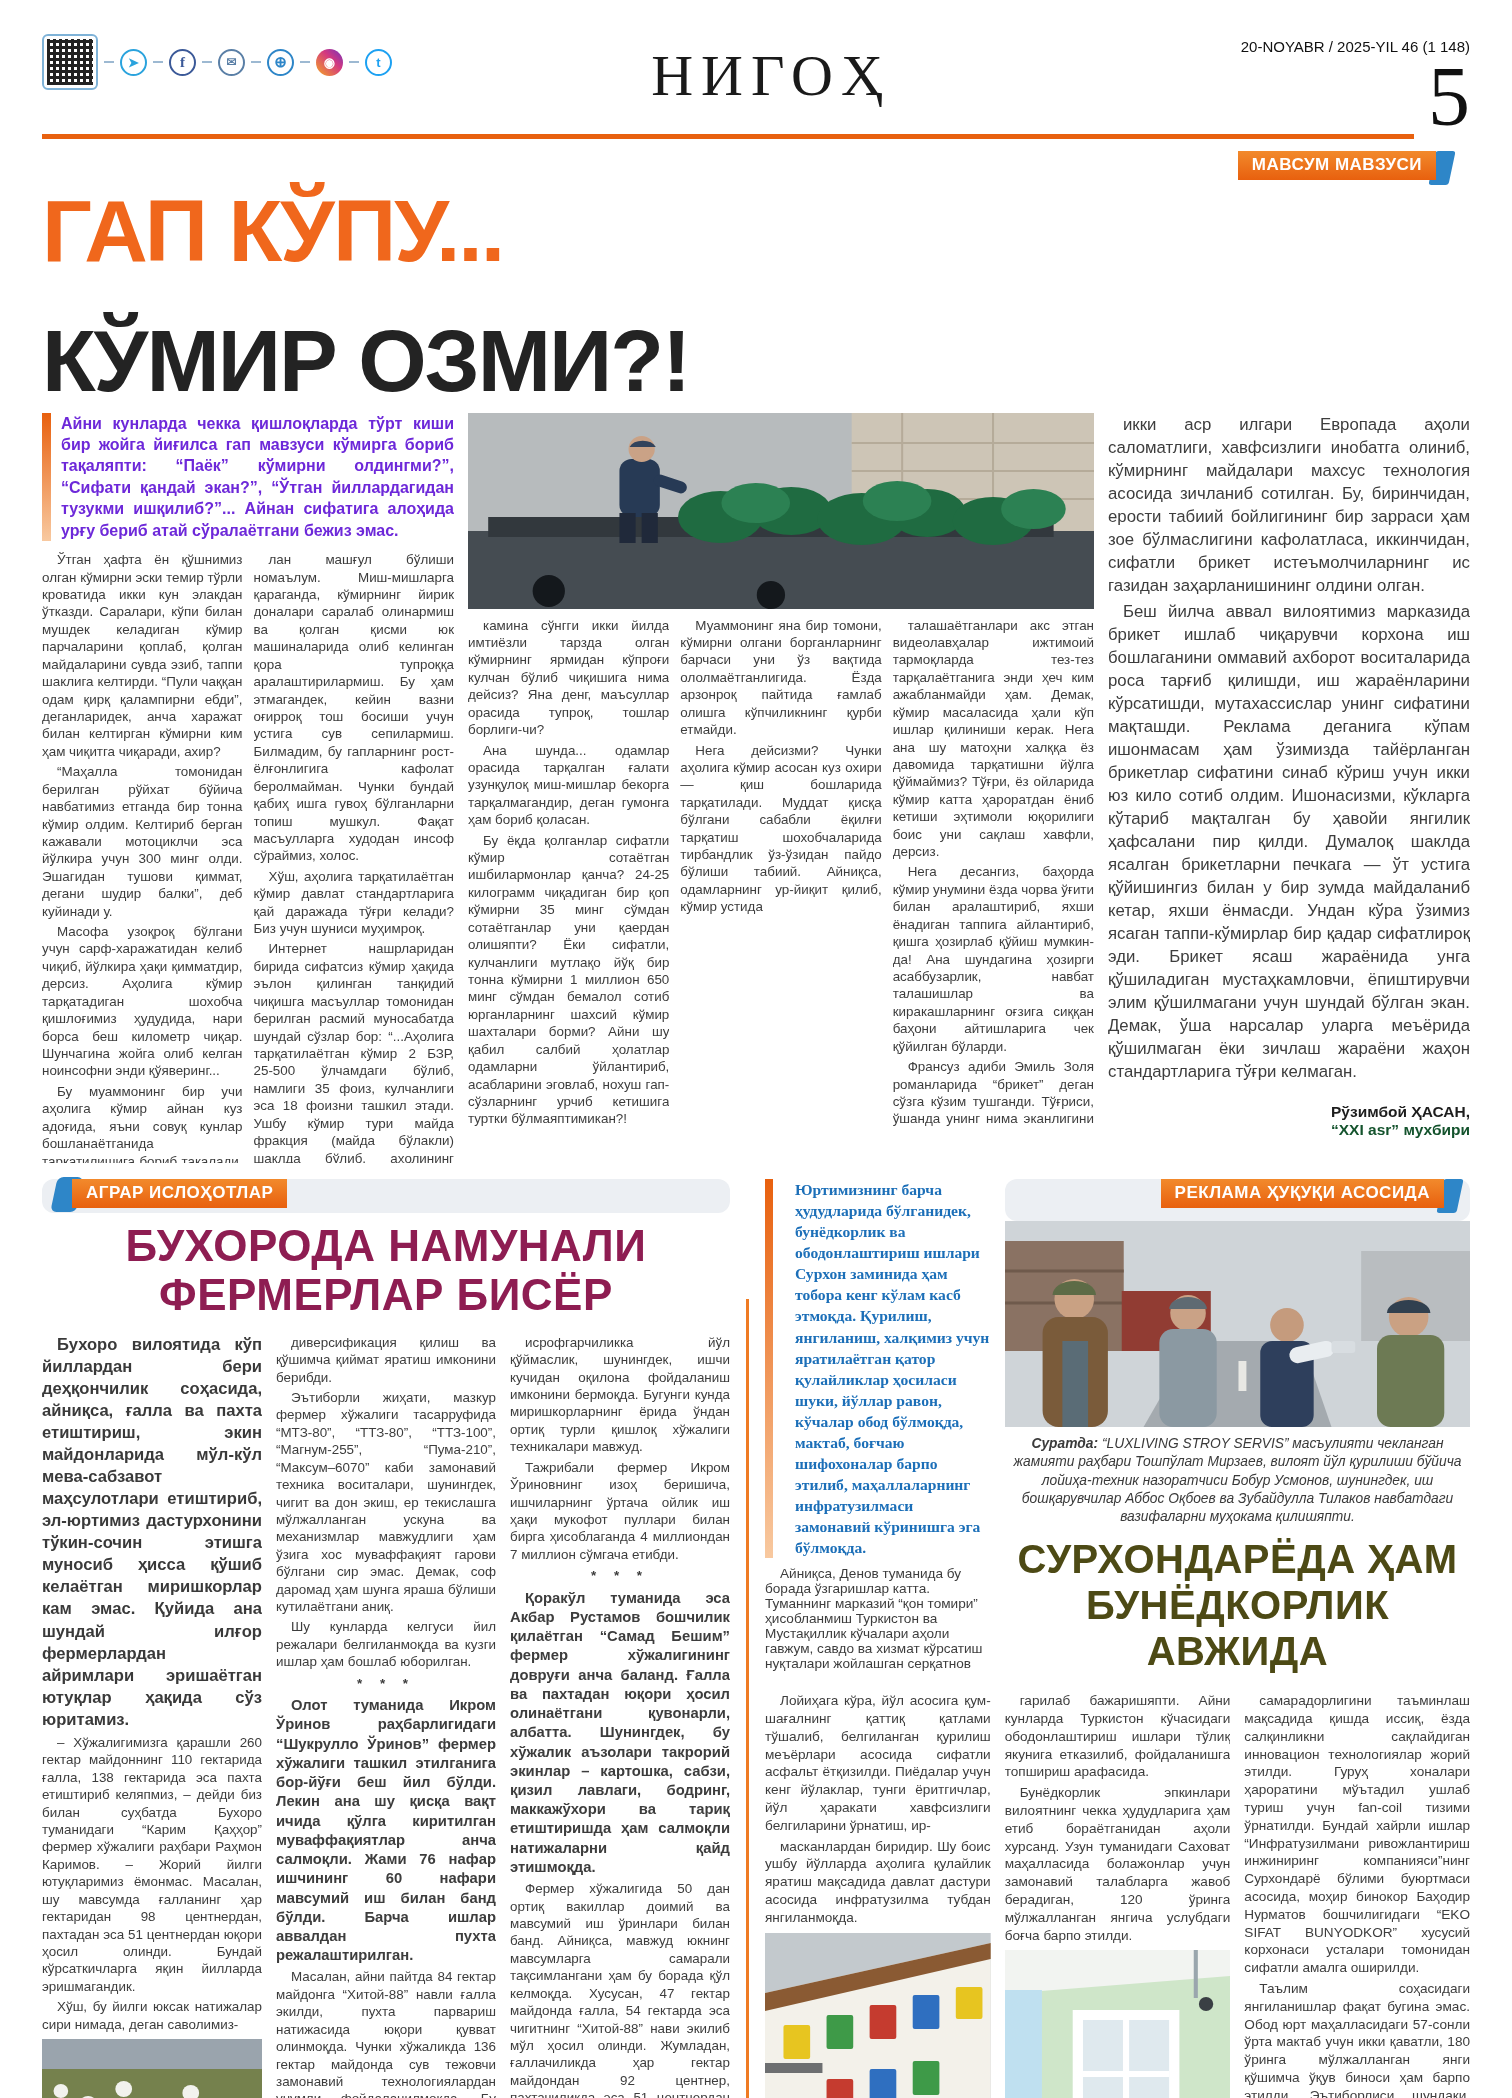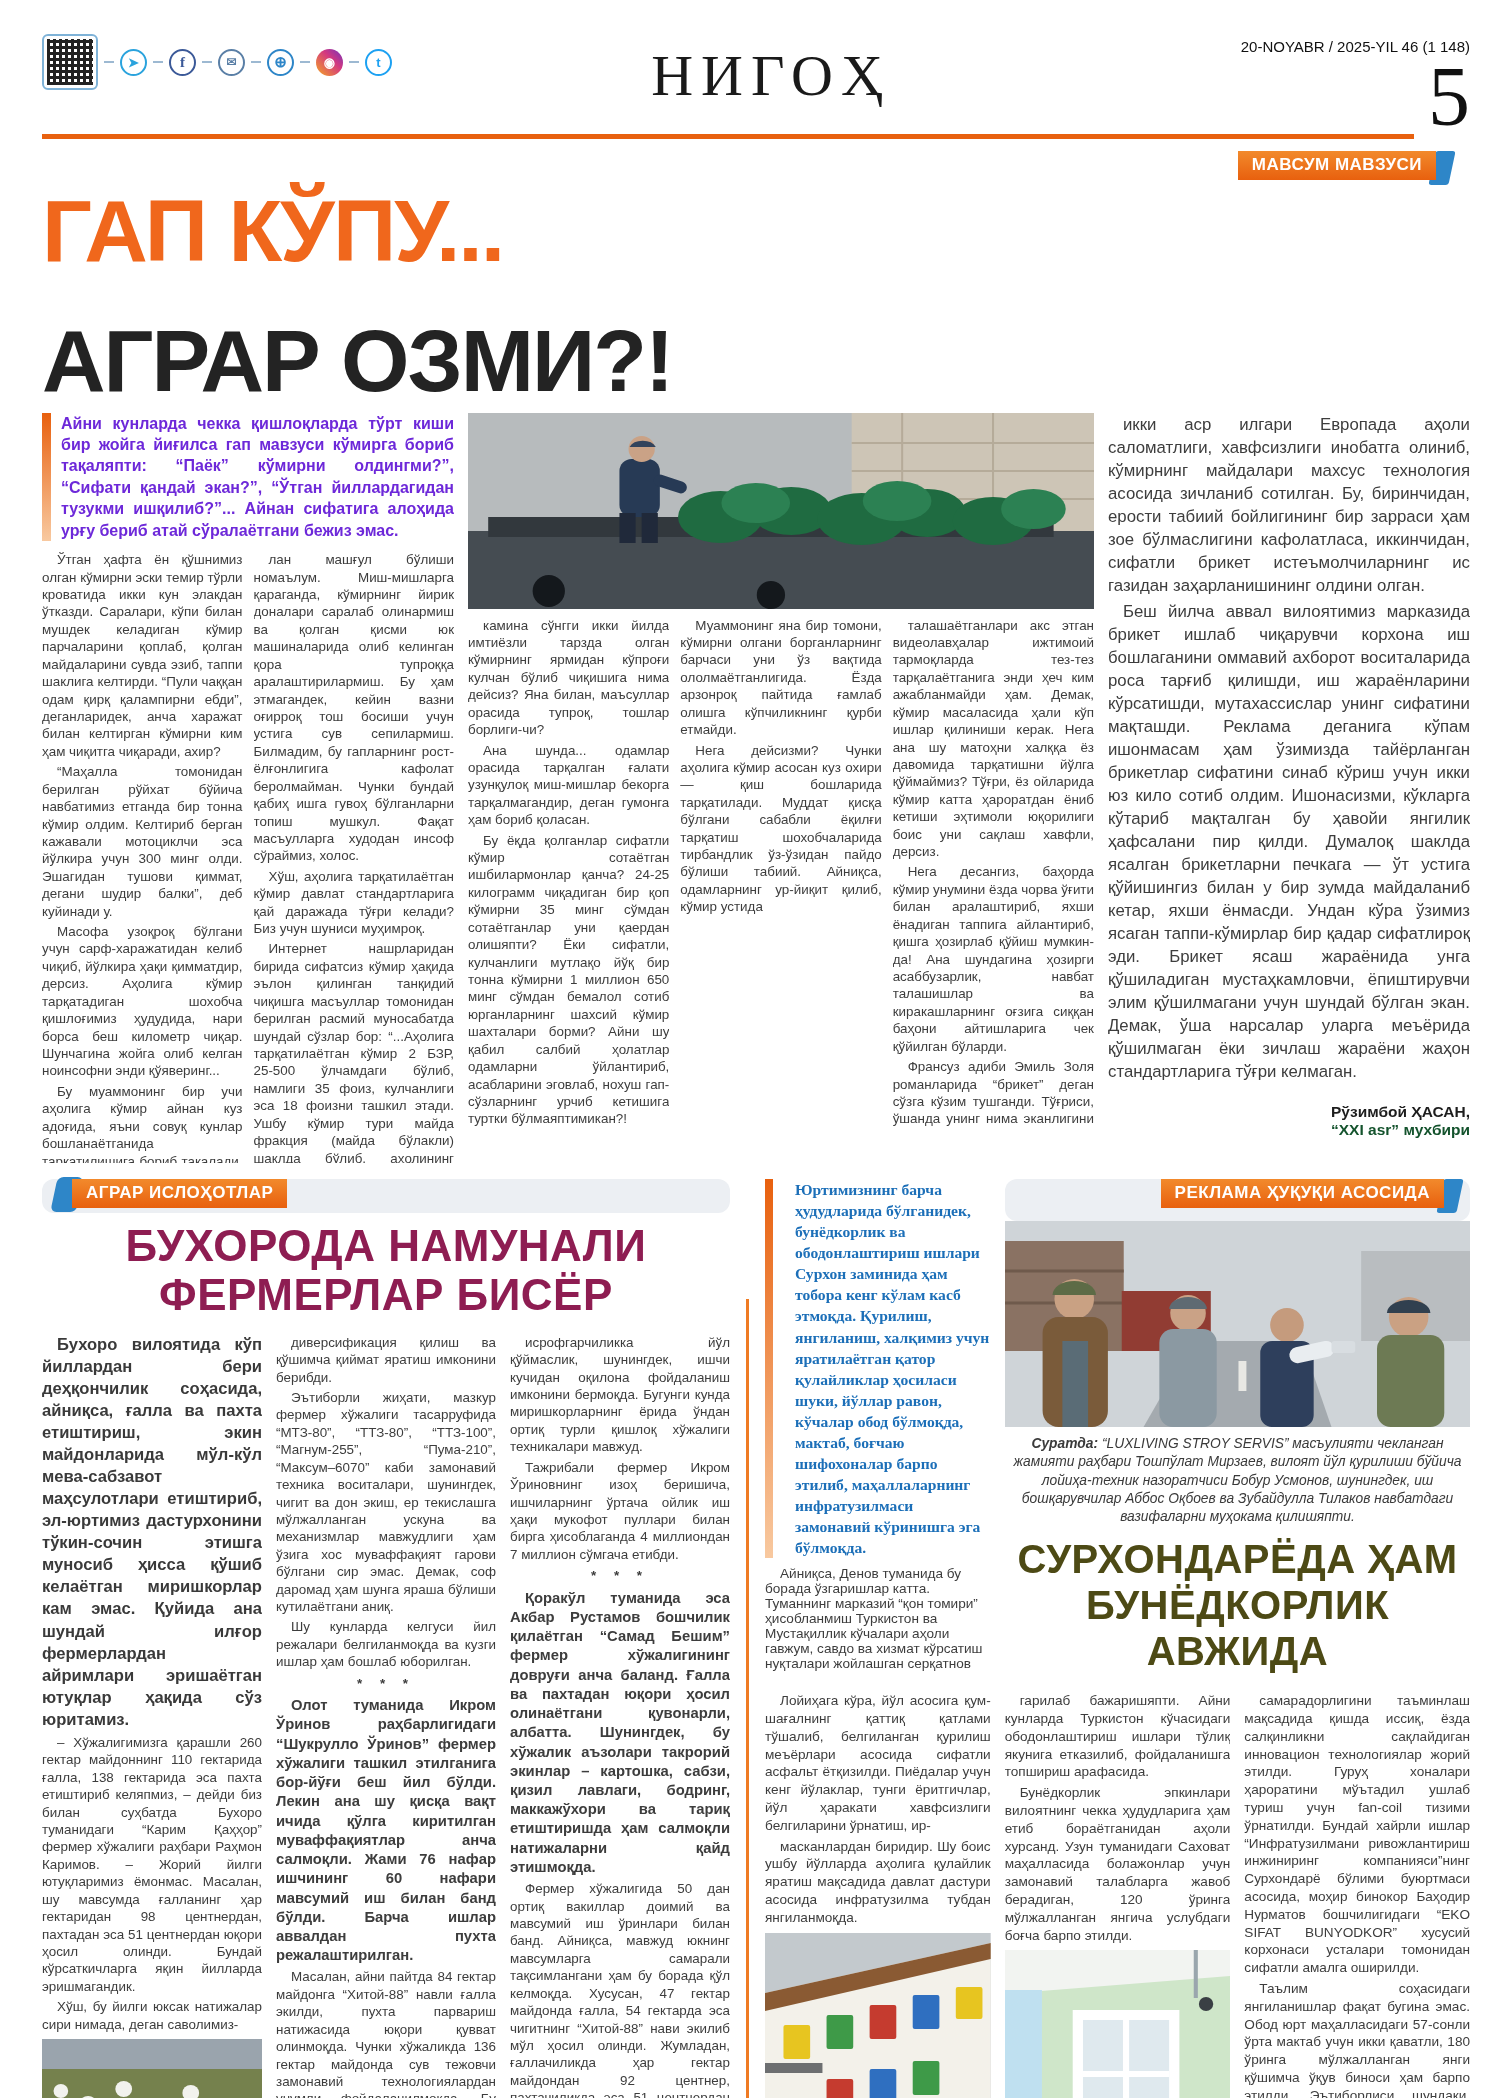--- a/index.html
+++ b/index.html
@@ -128,21 +128,21 @@
   <div class="rule-row">
       <div class="orange-rule"></div>
     </div>
 
   <div class="m-tag-row tag-row">
     <span class="tagbox tag-right">МАВСУМ МАВЗУСИ</span>
   </div>
 
   <div class="headline">
     <span class="hl-orange">ГАП КЎПУ...</span>
-    <span class="hl-black">АГРАР ОЗМИ?!</span>
+    <span class="hl-black">КЎМИР ОЗМИ?!</span>
   </div>
 
   <div class="main-row">
     <div class="zone-a">
       <div class="lead-box">
         <div class="lead-bar"></div>
         <div class="lead-text">Айни кунларда чекка қишлоқларда тўрт киши бир жойга йиғилса гап мавзуси кўмирга бориб тақаляпти: “Паёк” кўмирни олдингми?”, “Сифати қандай экан?”, “Ўтган йиллардагидан тузукми ишқилиб?”... Айнан сифатига алоҳида урғу бериб атай сўралаётгани бежиз эмас.</div>
       </div>
       <div class="cols cols-a">
         <div class="col">
@@ -192,21 +192,21 @@
             <rect x="150" y="100" width="16" height="30" fill="#20293a"></rect>
             <rect x="172" y="100" width="16" height="30" fill="#20293a"></rect>
             <rect x="186" y="60" width="34" height="12" rx="6" fill="#273a55" transform="rotate(18 186 60)"></rect>
           </g>
           <circle cx="80" cy="178" r="16" fill="#14181c"></circle>
             <circle cx="300" cy="182" r="14" fill="#14181c"></circle>
         </svg>
       </div>
       <div class="cols cols-b">
         <div class="col">
-            <p class="blk p">камина сўнгги икки йилда имтиёзли тарзда олган кўмирнинг ярмидан кўпроғи кулчан бўлиб чиқишига нима дейсиз? Яна билан, маъсуллар орасида тупроқ, тошлар борлиги-чи?</p>
+            <p class="blk p">камина сўнгги икки йилда имтиёзли тарзда олган кўмирнинг ярмидан кўпроғи кулчан бўлиб чиқишига нима дейсиз? Яна денг, маъсуллар орасида тупроқ, тошлар борлиги-чи?</p>
             <p class="blk p">Ана шунда... одамлар орасида тарқалган ғалати узунқулоқ миш-мишлар бекорга тарқалмагандир, деган гумонга ҳам бориб қоласан.</p>
             <p class="blk p">Бу ёқда қолганлар сифатли кўмир сотаётган ишбилармонлар қанча? 24-25 килограмм чиқадиган бир қоп кўмирни 35 минг сўмдан сотаётганлар уни қаердан олишяпти? Ёки сифатли, кулчанлиги мутлақо йўқ бир тонна кўмирни 1 миллион 650 минг сўмдан бемалол сотиб юрганларнинг шахсий кўмир шахталари борми? Айни шу қабил салбий ҳолатлар одамларни ўйлантириб, асабларини эговлаб, нохуш гап-сўзларнинг урчиб кетишига туртки бўлмаяптимикан?!</p>
           </div>
         <div class="col">
             <p class="blk p">Муаммонинг яна бир томони, кўмирни олгани борганларнинг барчаси уни ўз вақтида ололмаётганлигида. Ёзда арзонроқ пайтида ғамлаб олишга кўпчиликнинг қурби етмайди.</p>
             <p class="blk p">Нега дейсизми? Чунки аҳолига кўмир асосан куз охири — қиш бошларида тарқатилади. Муддат қисқа бўлгани сабабли ёқилғи тарқатиш шохобчаларида тирбандлик ўз-ўзидан пайдо бўлиши табиий. Айниқса, одамларнинг ур-йиқит қилиб, кўмир устида</p>
           </div>
         <div class="col">
             <p class="blk p">талашаётганлари акс этган видеолавҳалар ижтимоий тармоқларда тез-тез тарқалаётганига энди ҳеч ким ажабланмайди ҳам. Демак, кўмир масаласида ҳали кўп ишлар қилиниши керак. Нега ана шу матоҳни халққа ёз давомида тарқатишни йўлга қўймаймиз? Тўғри, ёз ойларида кўмир катта ҳароратдан ёниб кетиши эҳтимоли юқорилиги боис уни сақлаш хавфли, дерсиз.</p>
             <p class="blk p">Нега десангиз, баҳорда кўмир унумини ёзда чорва ўғити билан аралаштириб, яхши ёнадиган таппига айлантириб, қишга ҳозирлаб қўйиш мумкин-да! Ана шундагина ҳозирги асаббузарлик, навбат талашишлар ва киракашларнинг оғзига сиққан баҳони айтишларига чек қўйилган бўларди.</p>

